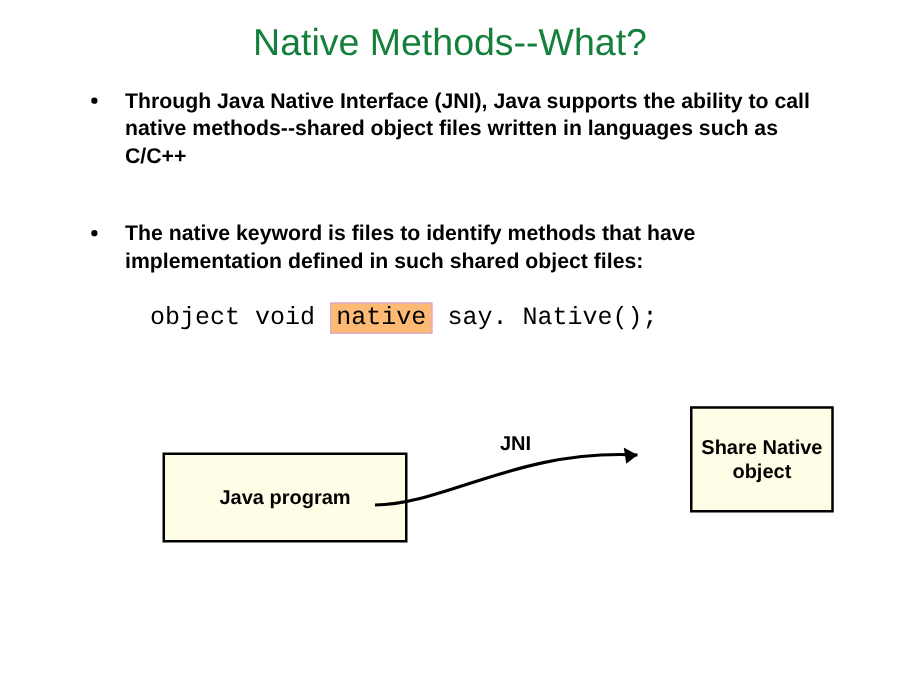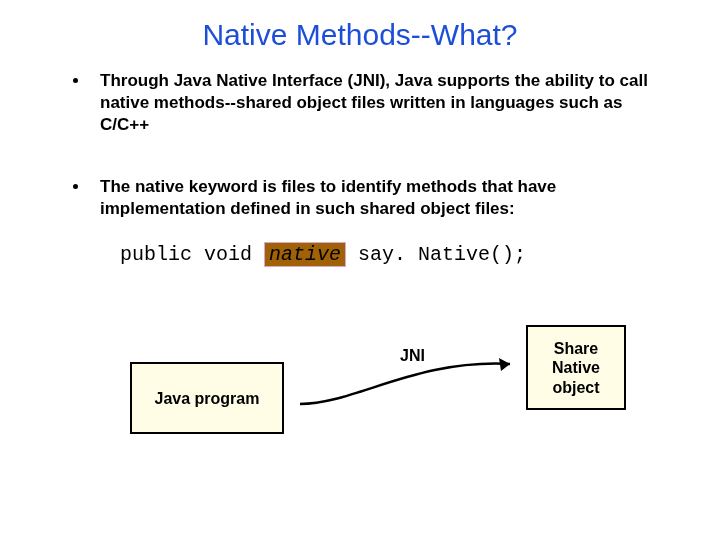--- a/index.html
+++ b/index.html
@@ -8,21 +8,21 @@
     width: 720px;
     height: 540px;
     background: #ffffff;
     font-family: Arial, Helvetica, sans-serif;
     position: relative;
     overflow: hidden;
   }
   .title {
     text-align: center;
     font-size: 30px;
-    color: #1d4ed8;
+    color: #15803d;
     margin-top: 18px;
     margin-bottom: 18px;
     font-weight: normal;
   }
   .content {
     padding: 0 60px 0 50px;
   }
   ul {
     list-style: disc;
     padding-left: 40px;
@@ -37,25 +37,24 @@
     padding-left: 10px;
   }
   .code-line {
     font-family: "Courier New", Courier, monospace;
     font-size: 20px;
     margin-left: 70px;
     margin-top: -18px;
     margin-bottom: 40px;
   }
   .native-hl {
-    background: #a16207;
+    background: #fdba74;
     border: 1px solid #d8a8d0;
     padding: 0 4px;
     display: inline-block;
-    font-style: italic;
   }
   .diagram {
     position: relative;
     height: 150px;
     margin-left: 50px;
   }
   .box {
     position: absolute;
     background: #fffde5;
     border: 2px solid #000;
@@ -65,27 +64,27 @@
     align-items: center;
     justify-content: center;
     text-align: center;
     line-height: 1.2;
     padding: 4px;
     box-sizing: border-box;
   }
   .box-left {
     left: 30px;
     top: 55px;
-    width: 154px;
+    width: 196px;
     height: 72px;
   }
   .box-right {
-    left: 426px;
+    left: 452px;
     top: 18px;
-    width: 100px;
+    width: 115px;
     height: 85px;
   }
   .arrow-label {
     position: absolute;
     left: 300px;
     top: 40px;
     font-weight: bold;
     font-size: 16px;
   }
   .arrow-svg {
@@ -100,21 +99,21 @@
 <body>
 
 <div class="title">Native Methods--What?</div>
 
 <div class="content">
   <ul>
     <li>Through Java Native Interface (JNI), Java supports the ability to call native methods--shared object files written in languages such as C/C++</li>
     <li>The native keyword is files to identify methods that have implementation defined in such shared object files:</li>
   </ul>
   <div class="code-line">
-    <span>public void </span><span class="native-hl">native</span><span> say. Native();</span>
+    <span>object void </span><span class="native-hl">native</span><span> say. Native();</span>
   </div>
 
   <div class="diagram">
     <div class="box box-left">Java program</div>
     <div class="box box-right">Share Native object</div>
     <div class="arrow-label">JNI</div>
     <svg class="arrow-svg" viewBox="0 0 250 70">
       <path d="M 5 55 C 60 55, 120 10, 215 15" stroke="#000" stroke-width="2.5" fill="none"></path>
       <polygon points="215,15 204,9 206,22" fill="#000"></polygon>
     </svg>

